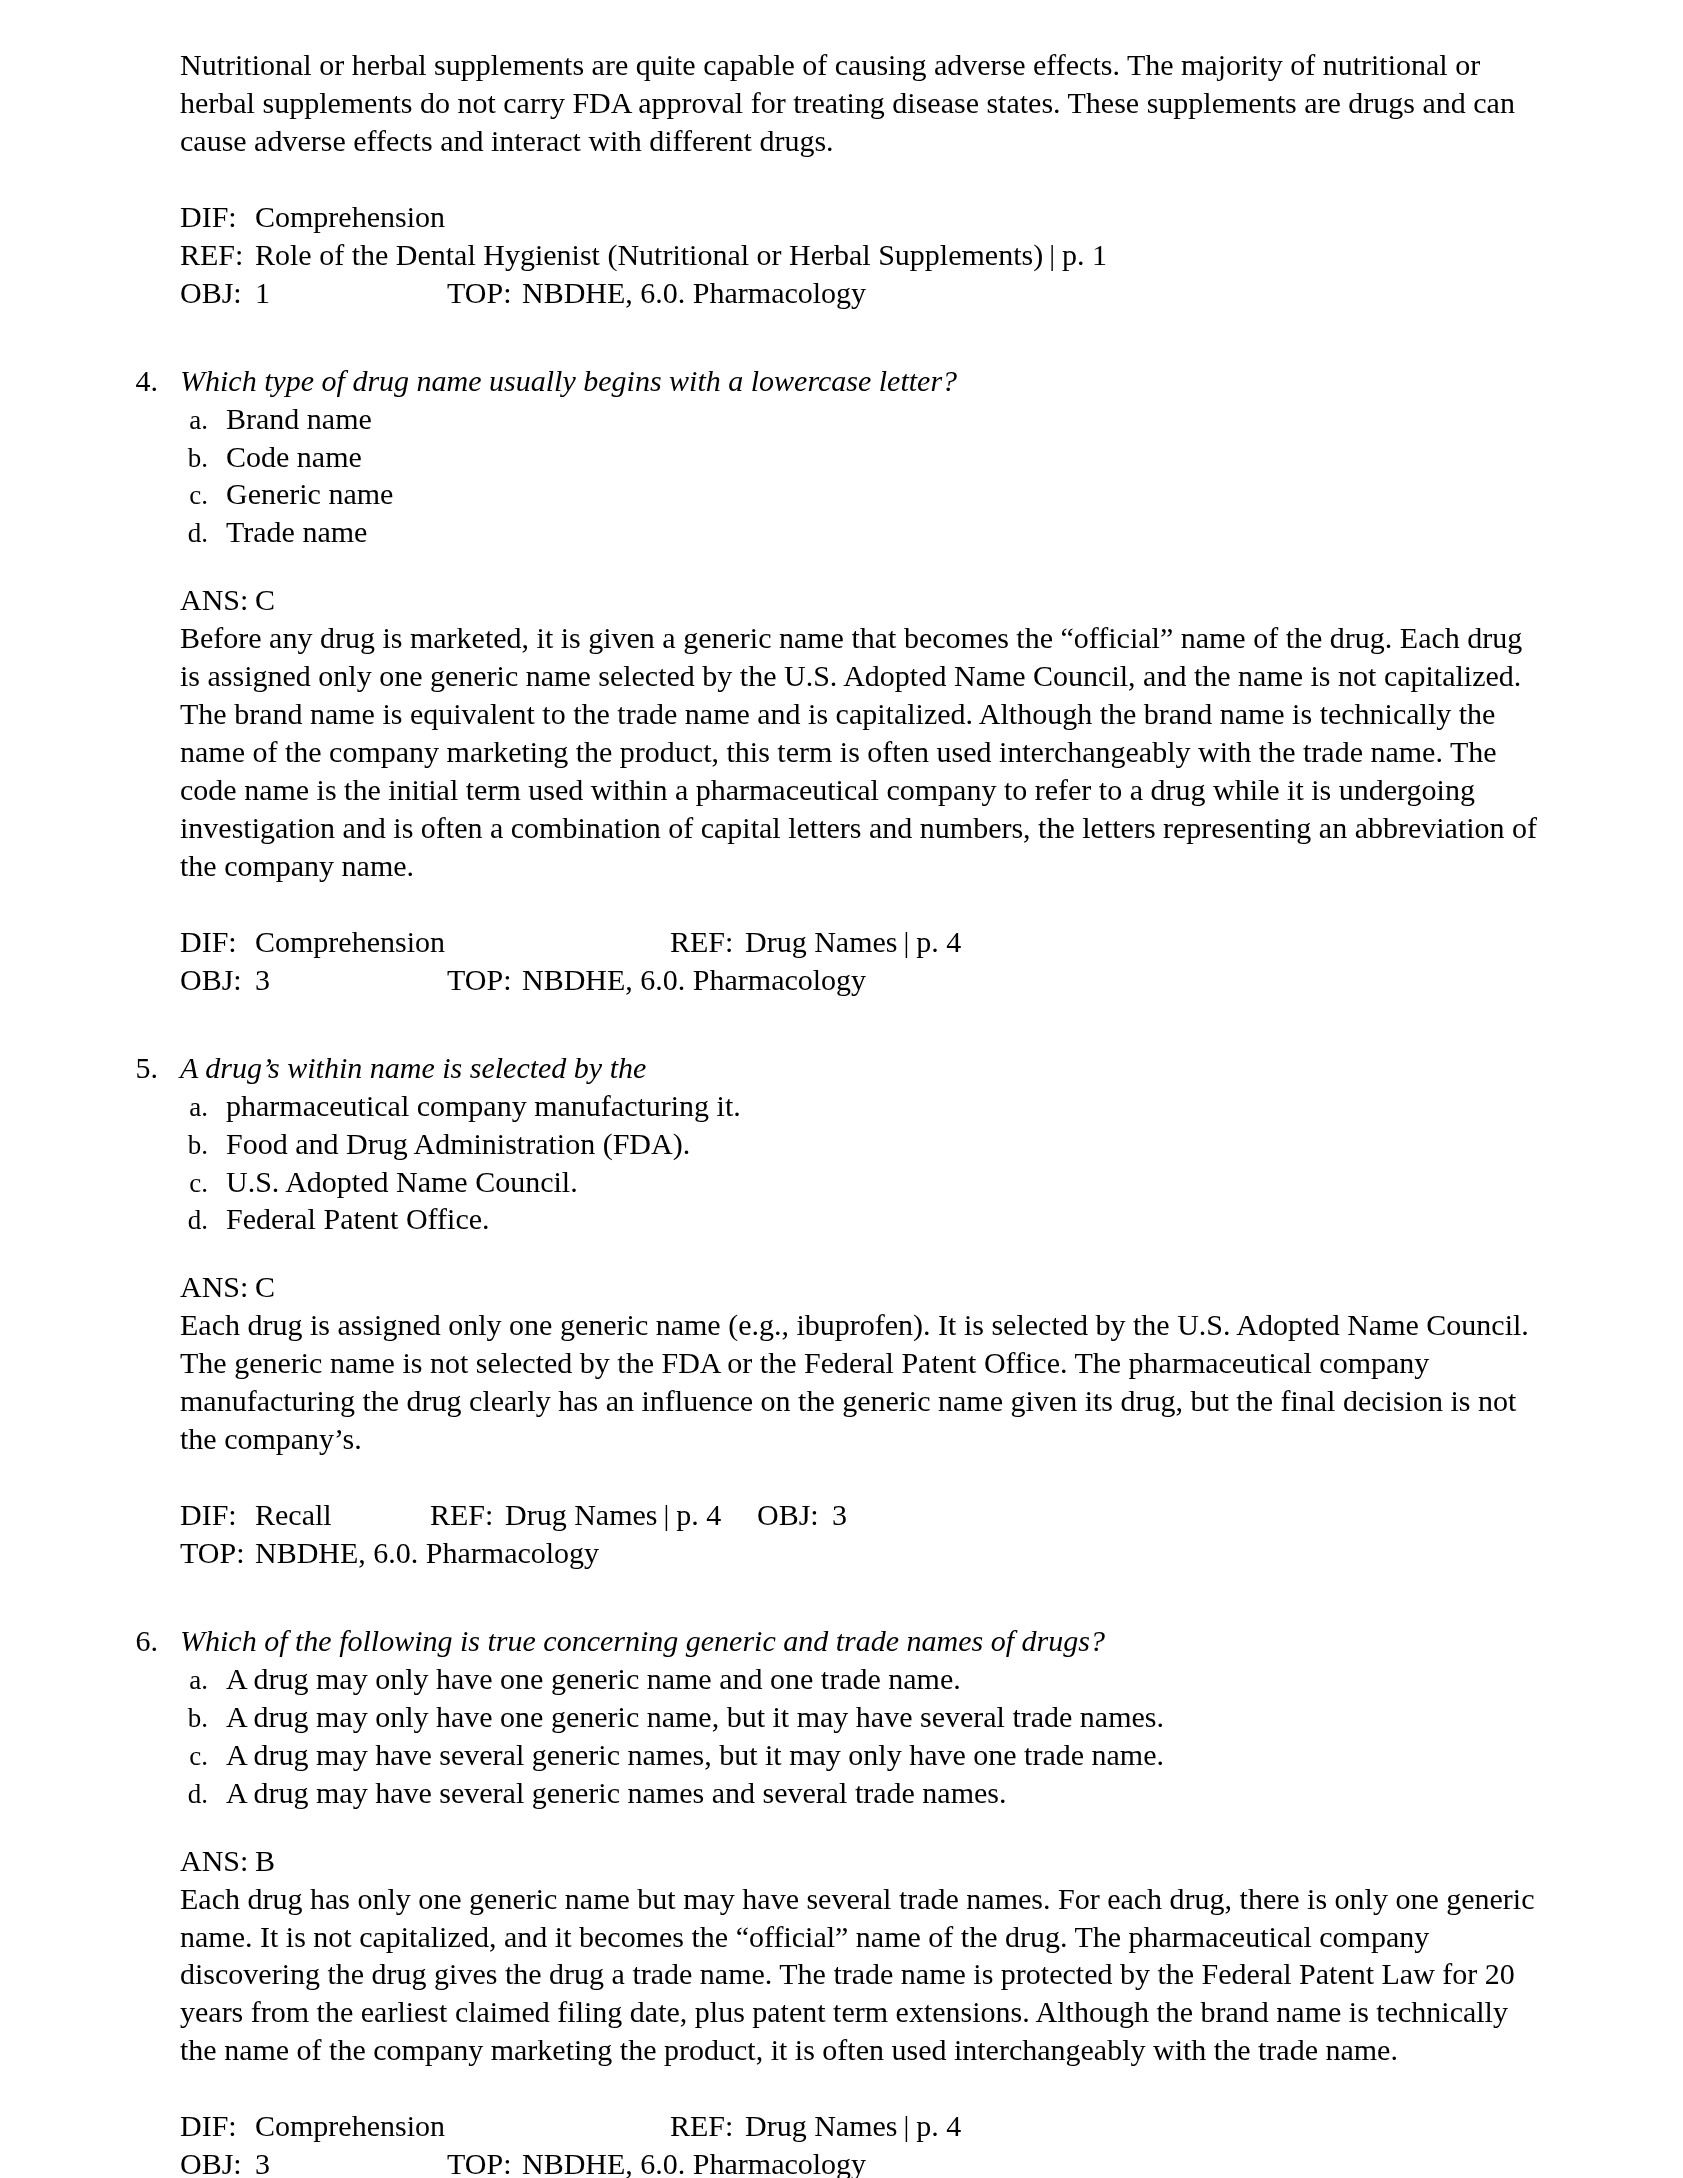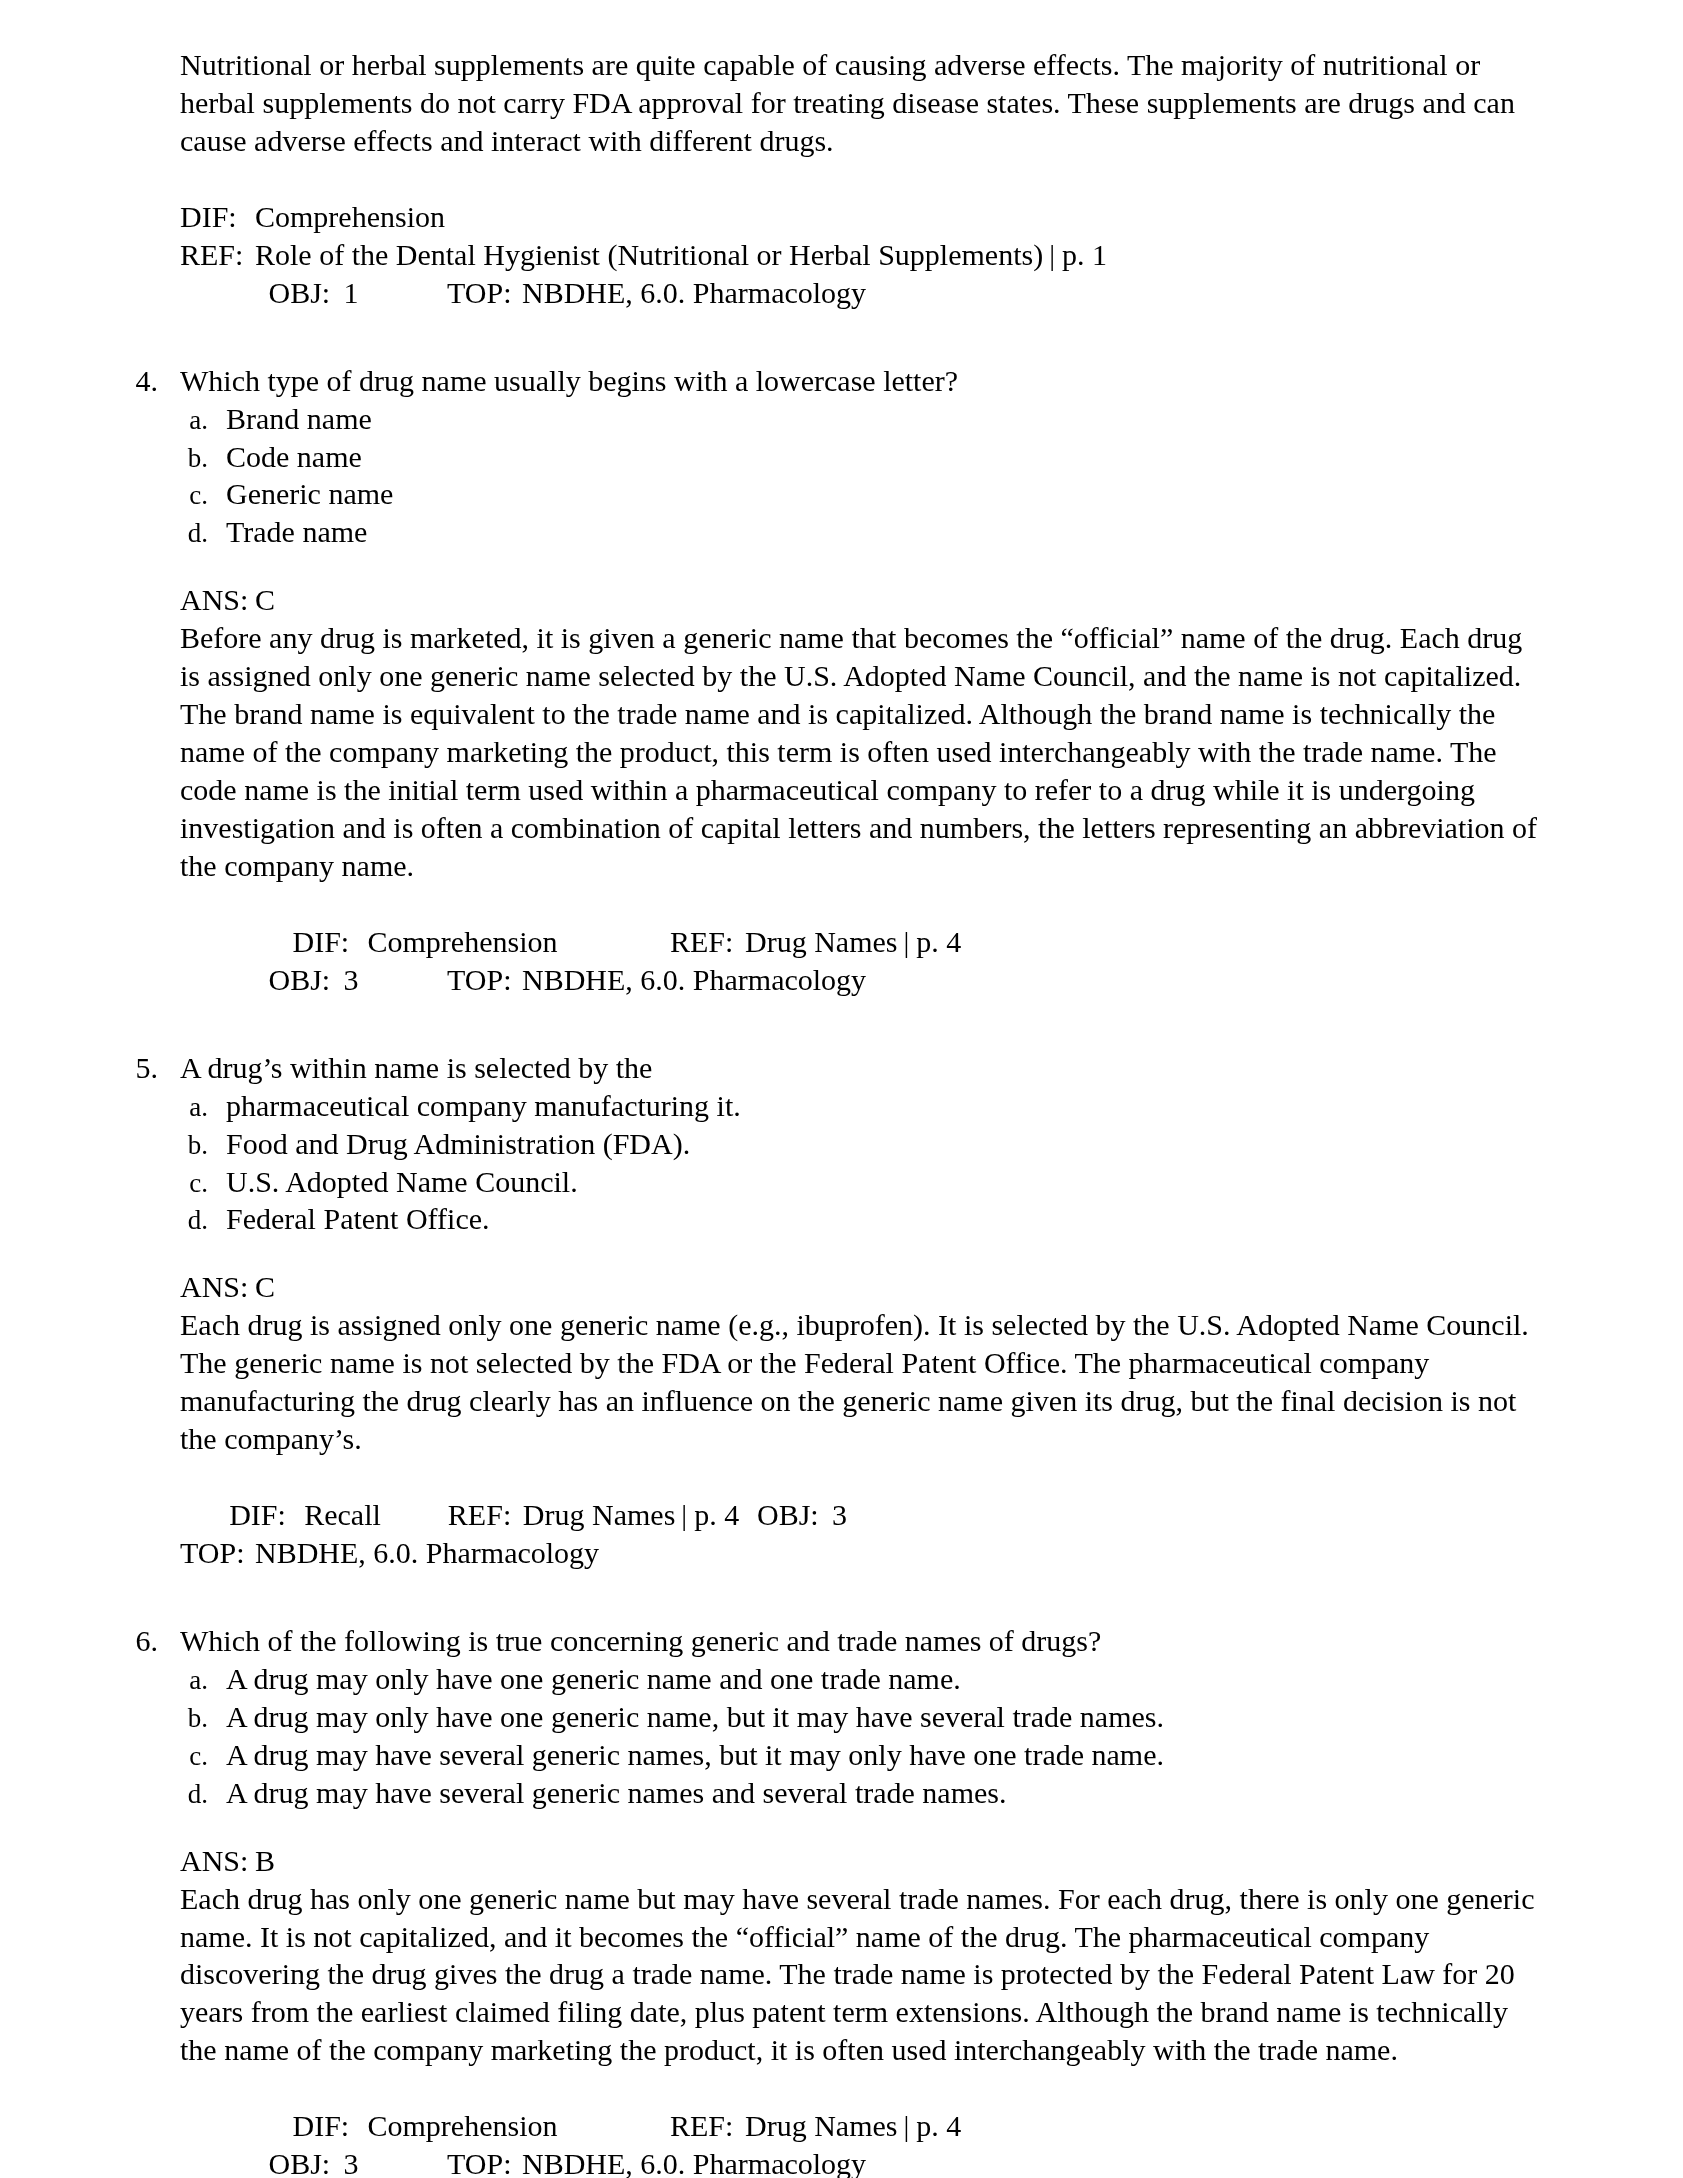--- a/index.html
+++ b/index.html
@@ -51,20 +51,21 @@
   }
   .q-num {
     width: 61px;
     flex: 0 0 61px;
     text-align: right;
     padding-right: 22px;
     box-sizing: border-box;
   }
   .q-text {
     flex: 1 1 auto;
+    font-style: italic;
   }
 
   
   .options {
     margin: 0;
     padding: 0;
     list-style: none;
   }
   .option {
     display: flex;
@@ -88,21 +89,20 @@
     margin-left: 61px;
   }
   .meta-line {
     display: flex;
     align-items: baseline;
     white-space: nowrap;
   }
   .meta-cell {
     display: flex;
     align-items: baseline;
-    justify-content: center;
   }
   .meta-key {
     display: inline-block;
     min-width: 75px;
   }
   .meta-val {
     display: inline-block;
   }
   
   .col-a  { width: 267px; flex: 0 0 267px; }

